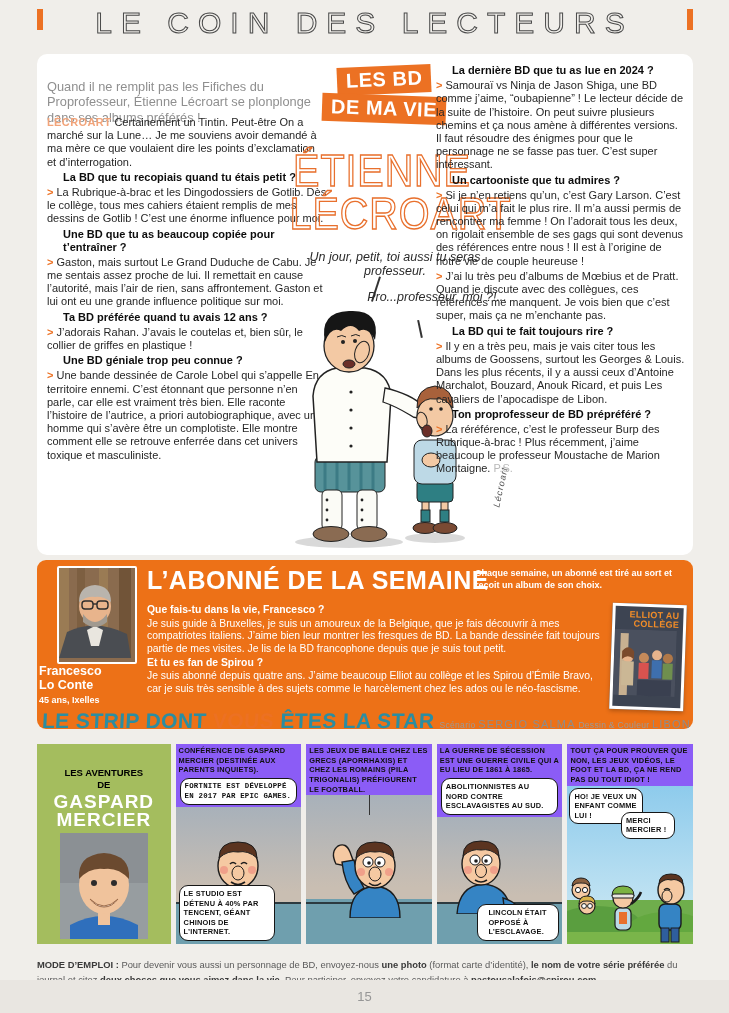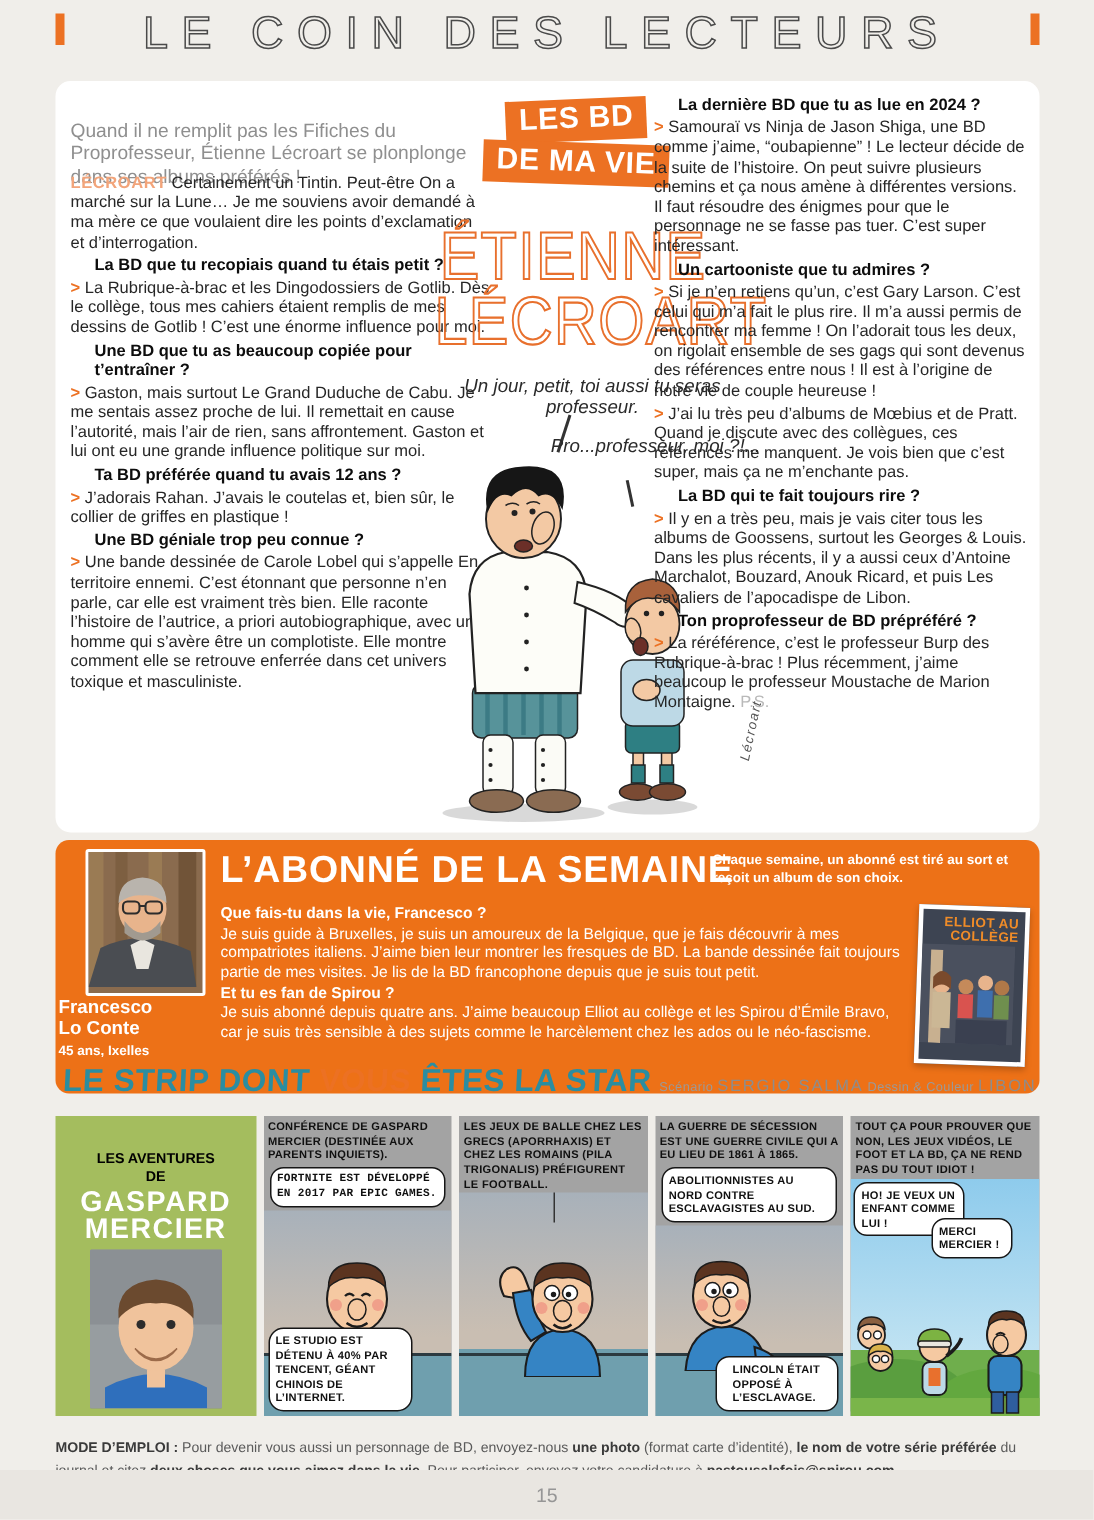--- a/index.html
+++ b/index.html
@@ -72,21 +72,21 @@
 
   .panels{position:absolute;left:37px;top:744px;width:656px;height:200px;display:flex;gap:5px;}
   .panel{flex:1;position:relative;overflow:hidden;}
   .panel-card{background:#a4bd5e;padding:23px 4px;text-align:center;}
   .hand{font-size:7.4px;font-weight:700;line-height:1.3;color:#101010;letter-spacing:.2px;}
   .panel-card .hw-top{font-size:9.5px;font-weight:700;line-height:1.25;}
   .gm-name{color:#fff;font-size:19px;line-height:.95;font-weight:700;letter-spacing:1px;margin:2px 0 4px;}
   .gm-photo{width:88px;height:106px;margin:0 auto;background:#8b9094;overflow:hidden;border-radius:1px;}
   .gm-bottom{text-align:left;font-size:8.2px;font-weight:700;line-height:1.3;margin-top:5px;}
 
-  .panel-white{background:#a3a3a3;display:flex;flex-direction:column;}
+  .panel-white{background:#8b5cf6;display:flex;flex-direction:column;}
   .caption{padding:2px 3px 1px;text-align:left;}
   .art{position:relative;flex:1;background:linear-gradient(#a8b1ba 0%,#c9beb2 62%,#c9beb2 70%,#6f9fae 70%);}
   .art .desk{position:absolute;left:0;bottom:0;width:100%;height:40px;background:#6f9fae;border-top:2px solid #2c3a40;}
   .sbubble{position:absolute;background:#fff;border:1.2px solid #161616;border-radius:9px;padding:3px 4px;}
   .art-sky{position:relative;flex:1;background:linear-gradient(#8ecbec 0%,#bfe2f2 72%,#6fae4c 72%);}
   .boy-svg{position:absolute;left:50%;transform:translateX(-50%);bottom:8px;}
 
   .mode{position:absolute;left:37px;top:949px;width:656px;font-size:9.4px;line-height:1.5;color:#5a5a5a;}
   .mode .lbl{font-weight:700;color:#3a3a3a;}
   .mode .b{font-weight:700;color:#3a3a3a;}
@@ -294,21 +294,21 @@
         <path d="M12 78 Q12 48 37 46 Q62 48 62 78 Z" fill="#3584c4" stroke="#1c1c1c" stroke-width="1.4"></path>
         <ellipse cx="37" cy="26" rx="20" ry="22" fill="#f5c9a2" stroke="#1c1c1c" stroke-width="1.4"></ellipse>
         <path d="M18 18 Q18 2 37 2 Q56 2 56 18 Q47 10 37 12 Q27 10 18 18 Z" fill="#5b3420" stroke="#1c1c1c"></path>
         <circle cx="23" cy="30" r="4" fill="#f0a08a"></circle>
           <circle cx="51" cy="30" r="4" fill="#f0a08a"></circle>
         <path d="M29 24 Q32 21 35 24" stroke="#1c1c1c" fill="none" stroke-width="1.6"></path>
         <path d="M40 24 Q43 21 46 24" stroke="#1c1c1c" fill="none" stroke-width="1.6"></path>
         <ellipse cx="37" cy="33" rx="6" ry="7" fill="#f5c9a2" stroke="#1c1c1c"></ellipse>
         <path d="M30 42 Q37 47 44 42" stroke="#1c1c1c" fill="none" stroke-width="1.6"></path>
       </svg>
-      <div class="sbubble hand" style="left:3px;bottom:3px;width:86px;border-radius:10px;">LE STUDIO EST DÉTENU À 40% PAR TENCENT, GÉANT CHINOIS DE L’INTERNET.</div>
+      <div class="sbubble hand" style="left:3px;bottom:3px;width:86px;">LE STUDIO EST DÉTENU À 40% PAR TENCENT, GÉANT CHINOIS DE L’INTERNET.</div>
     </div>
   </div>
 
   <div class="panel panel-white">
     <div class="caption hand">LES JEUX DE BALLE CHEZ LES GRECS (APORRHAXIS) ET CHEZ LES ROMAINS (PILA TRIGONALIS) PRÉFIGURENT LE FOOTBALL.</div>
     <div class="art">
       <div class="tail" style="left:50%;top:0;height:20px;"></div>
       <div class="desk"></div>
       <svg class="boy-svg" style="bottom:26px;" width="86" height="84" viewBox="0 0 86 84">
         <path d="M10 30 Q4 18 12 12 Q20 8 24 18 L30 34 Z" fill="#f5c9a2" stroke="#1c1c1c" stroke-width="1.4"></path>

